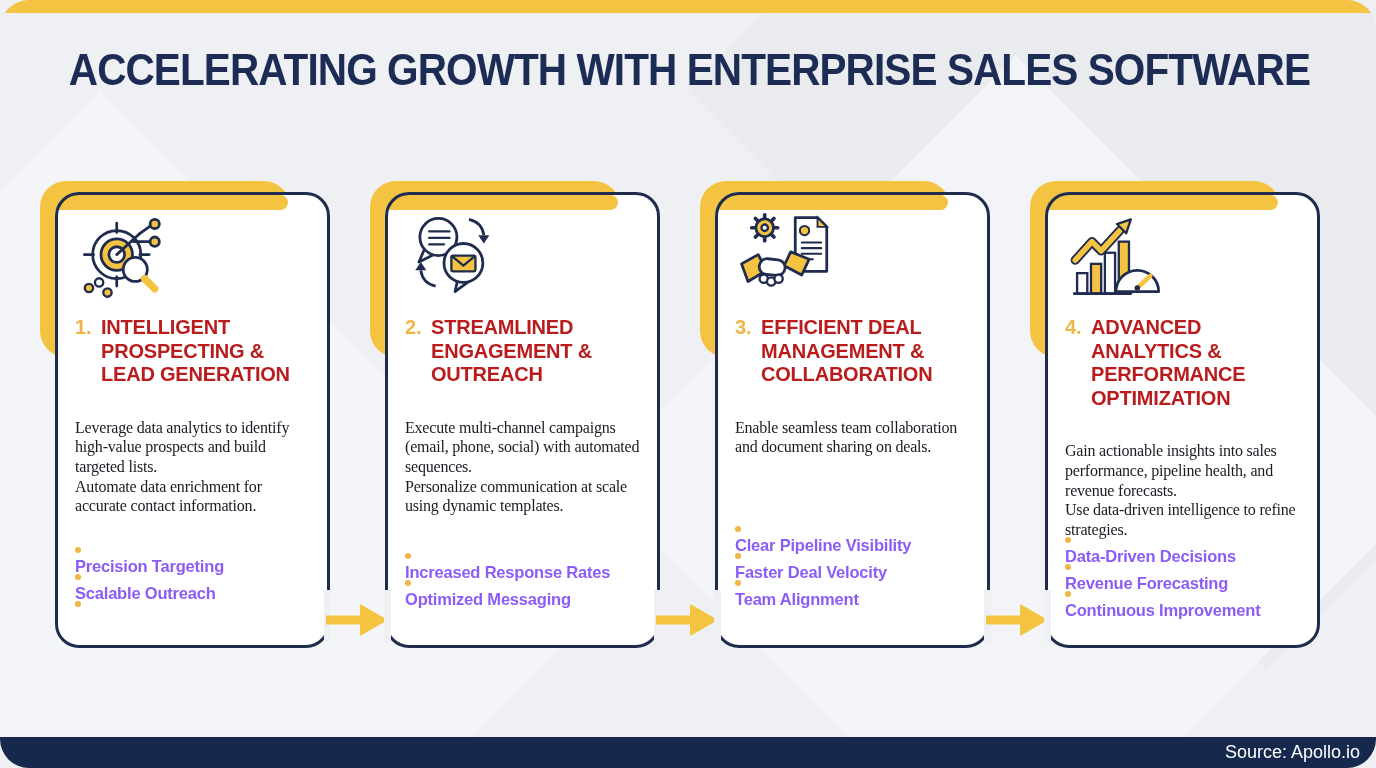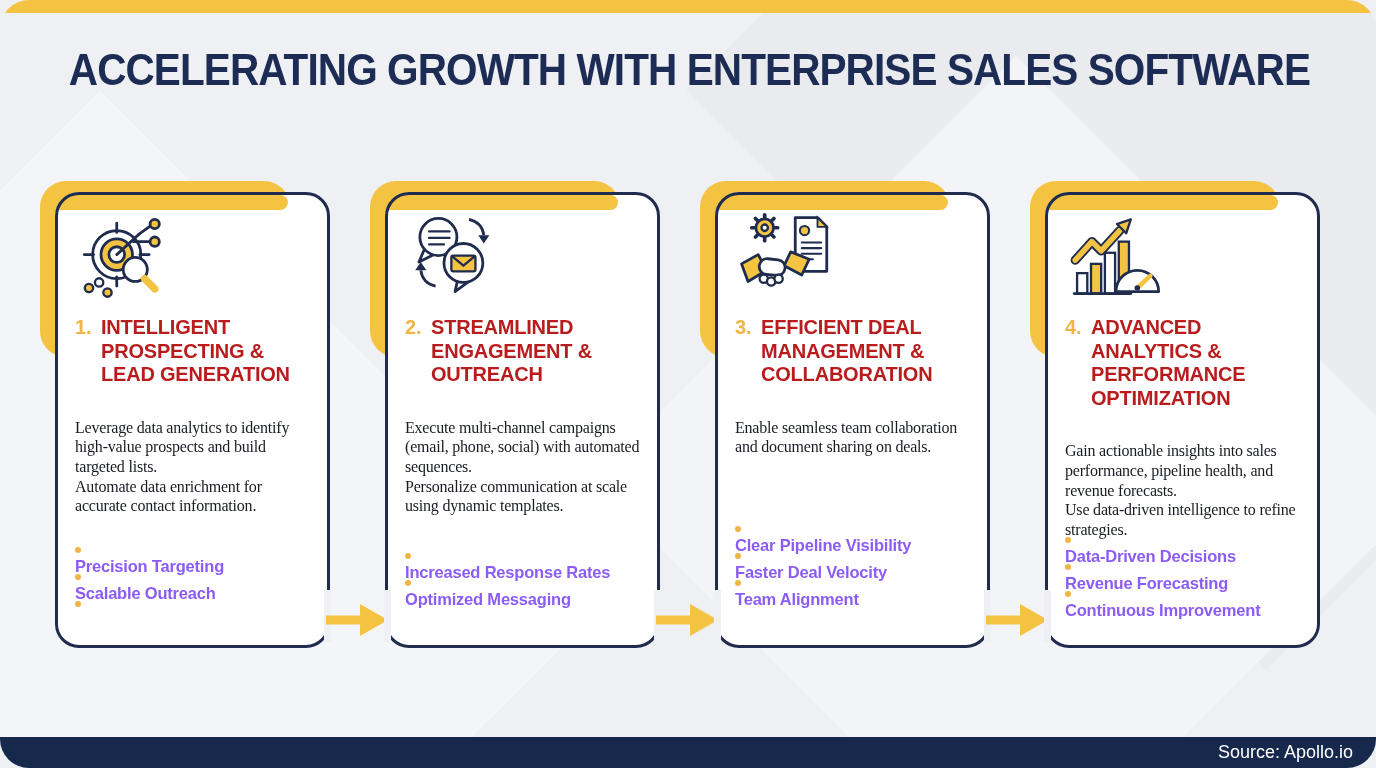--- a/index.html
+++ b/index.html
@@ -84,21 +84,21 @@
     content:""; position:absolute; top:398px; width:7px; height:52px; background:#eef0f3;
   }
   .flow-arrow::before { left:-6px; }
   .flow-arrow::after  { right:-6px; }
   .flow-arrow svg { position:absolute; left:-4px; top:411px; width:63px; height:34px; }
 
   .footer-bar {
     position:absolute; left:0; bottom:0; width:100%; height:31px;
     background:var(--footer-bg,#16294d); z-index:5;
     display:flex; align-items:center; justify-content:flex-end;
-    padding-right:23px;
+    padding-right:16px;
   }
   .source-credit { color:#fff; font-size:18px; }
 </style>
 </head>
 <body>
 
 <div class="stage">
   <div class="bg-shape s1"></div>
   <div class="bg-shape s2"></div>
   <div class="bg-shape s3"></div>

